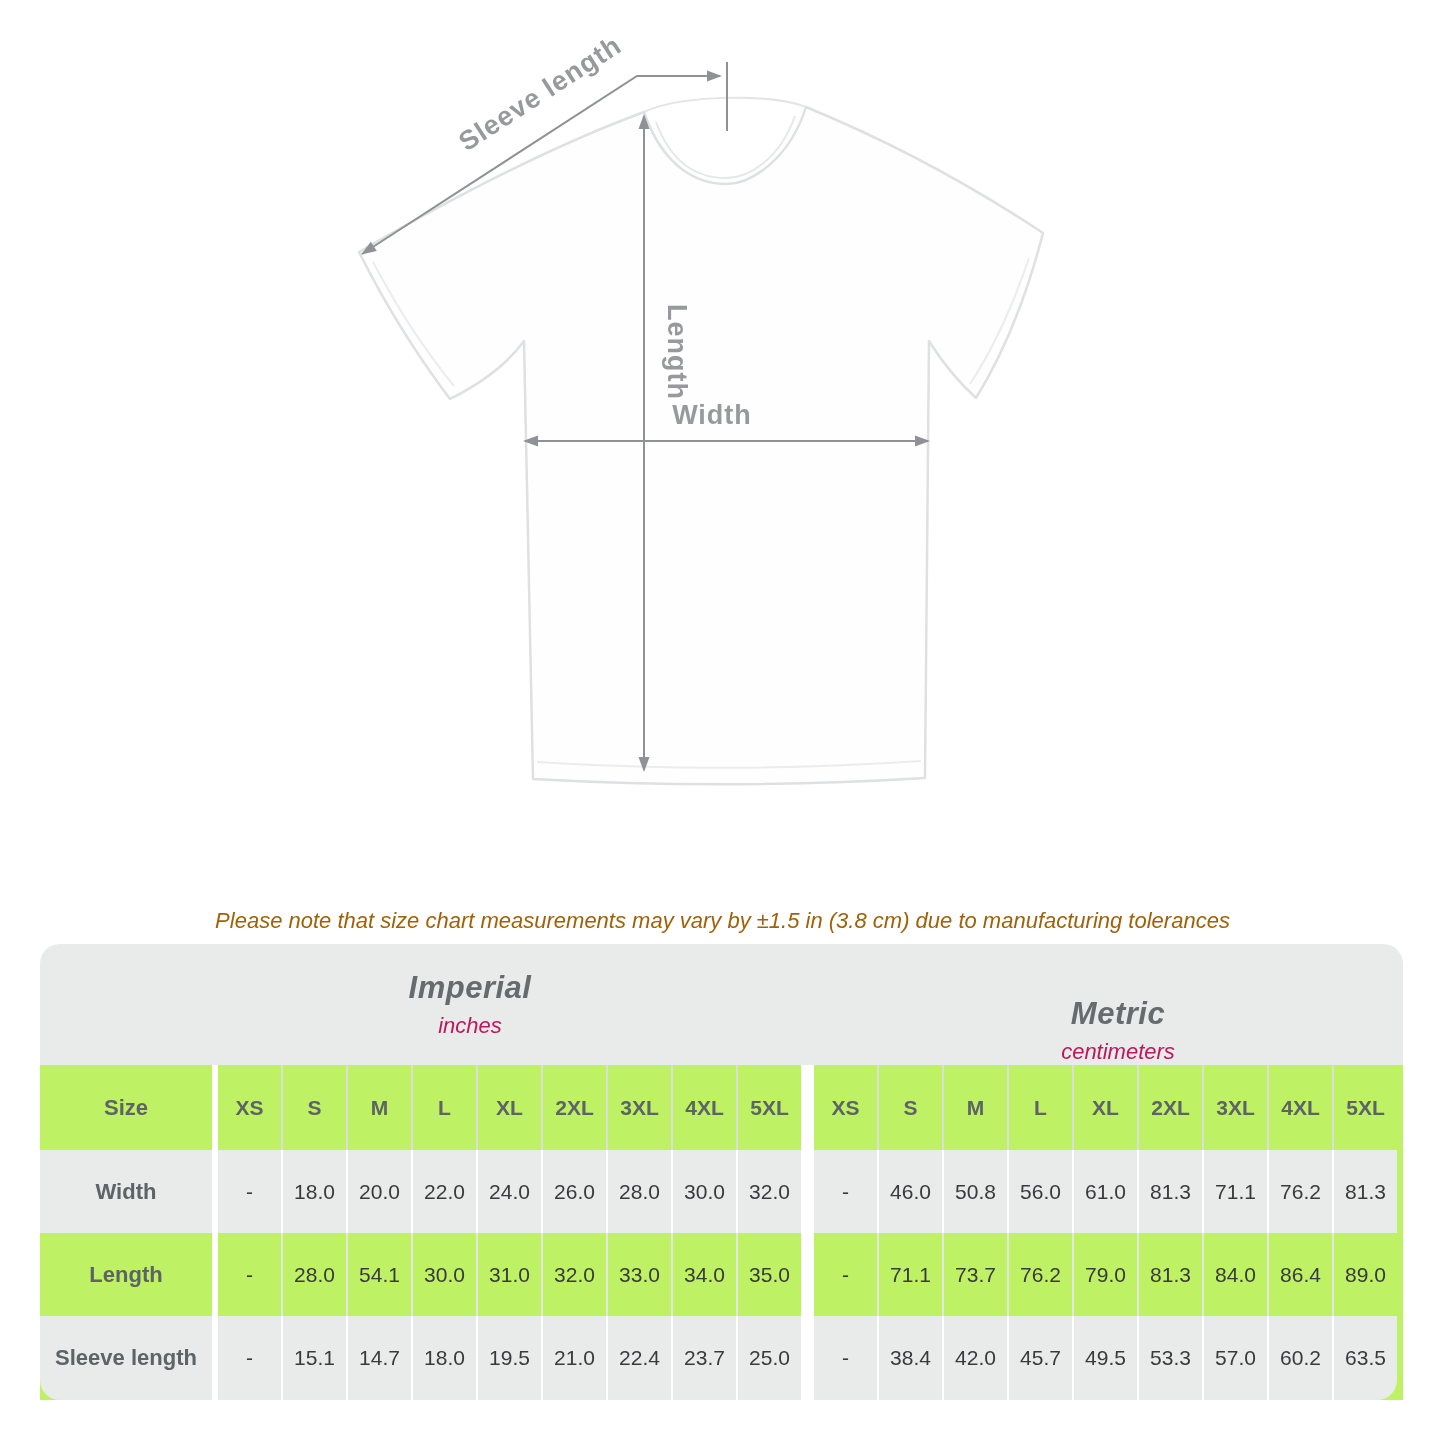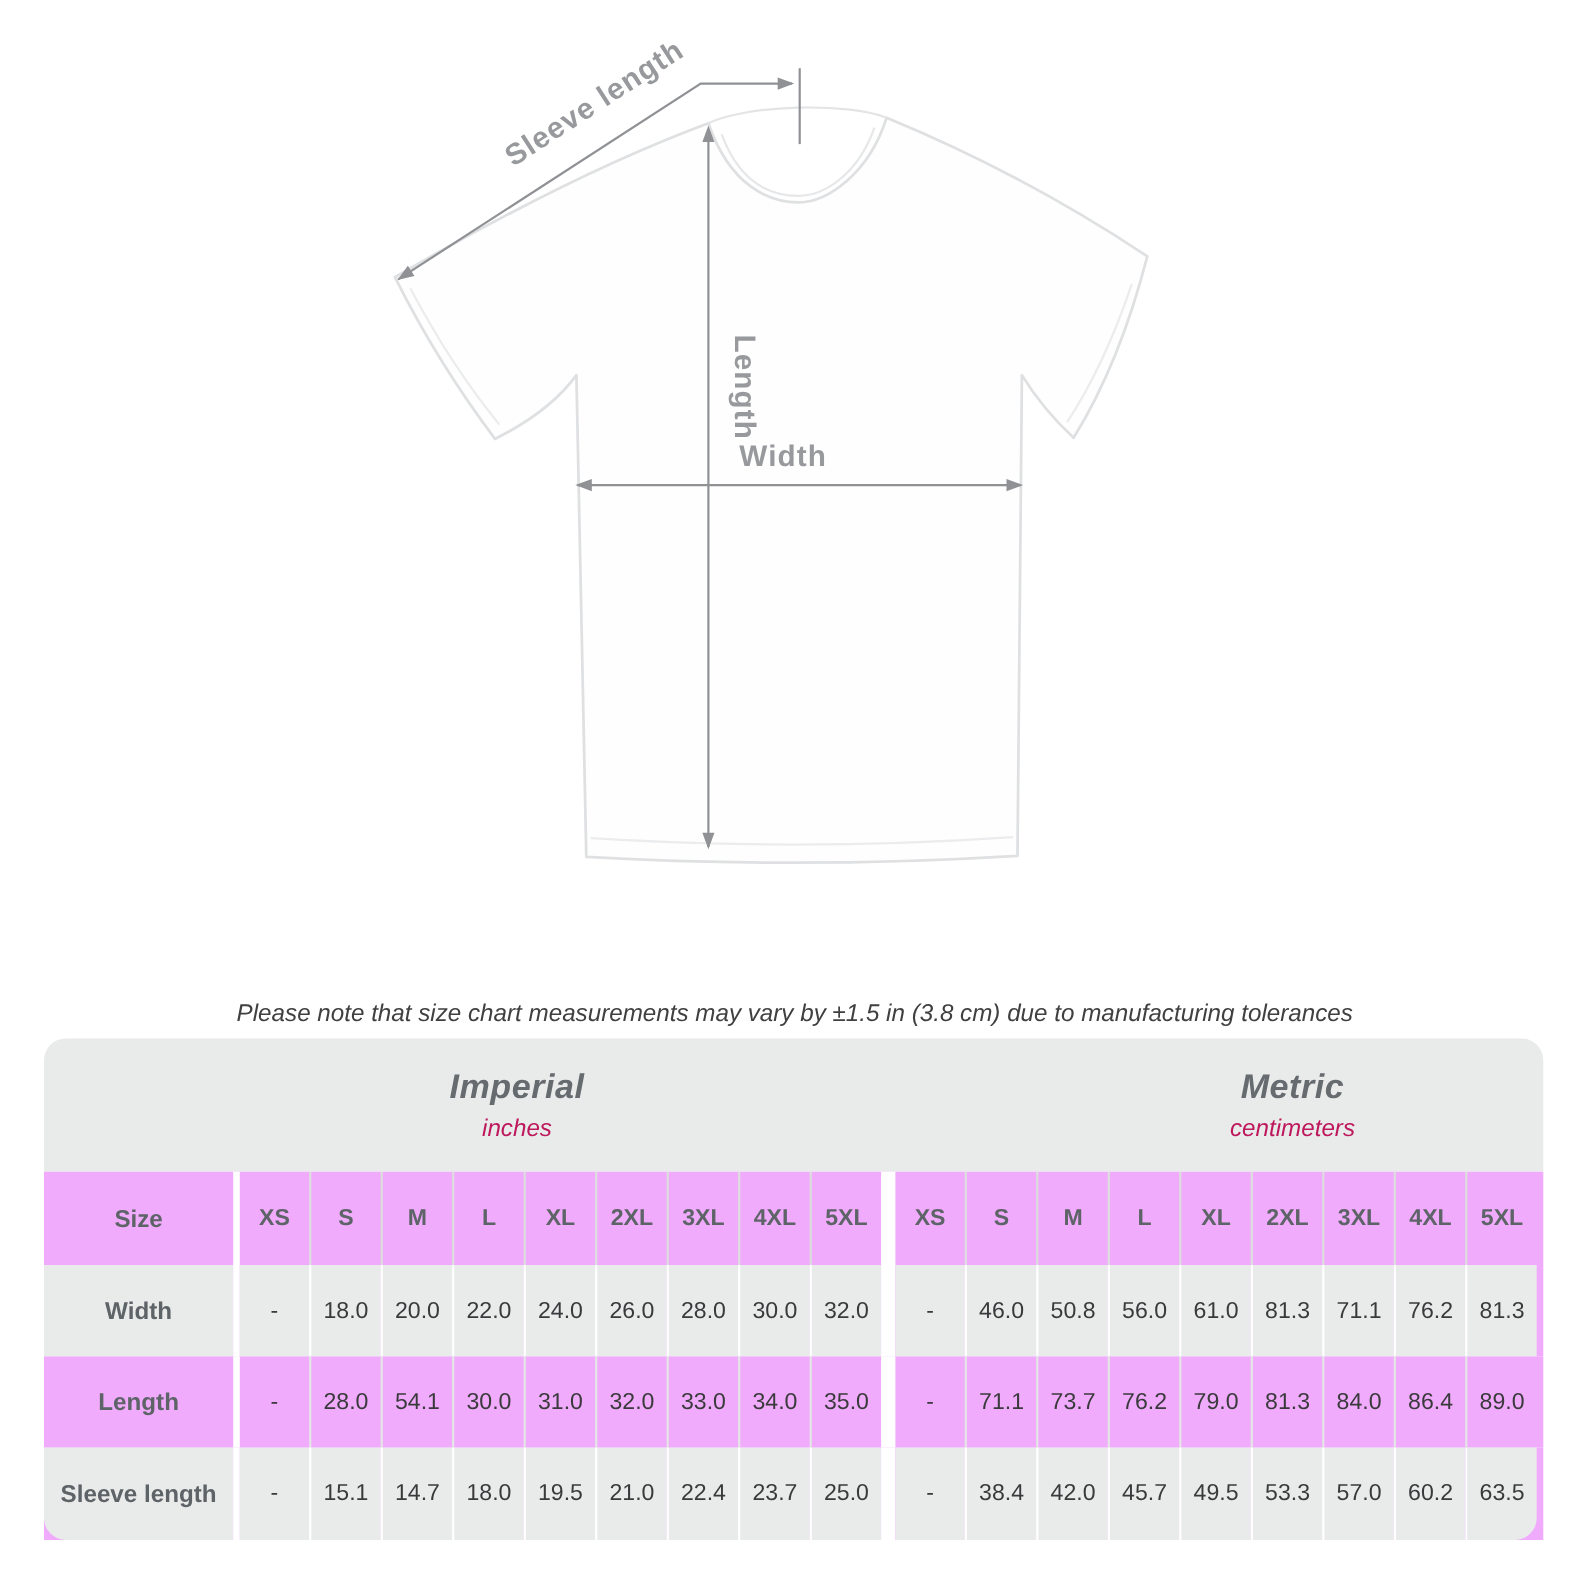--- a/index.html
+++ b/index.html
@@ -10,38 +10,38 @@
   .diagram{position:absolute;left:0;top:0;}
   svg text{font-family:"Liberation Sans",sans-serif;}
   .dim-label{font-weight:bold;font-size:27px;fill:#97999c;letter-spacing:1px;}
 
   .page-title{
     position:absolute;top:852px;left:0;width:100%;margin:0;
     text-align:center;font-size:37px;font-weight:bold;color:#2e2e30;letter-spacing:0.5px;
   }
   .subtitle{
     position:absolute;top:908px;left:0;width:100%;margin:0;
-    text-align:center;font-style:italic;font-size:22px;color:#404040;
+    text-align:center;font-style:italic;font-size:22px;color:#a16207;
   }
 
   .size-table{position:absolute;left:40px;top:944px;width:1363px;}
   .band{
     position:relative;height:121px;background:#e9eaea;
     border-radius:20px 20px 0 0;
   }
   .bgroup{
     position:absolute;top:0;height:100%;transform:translateX(-50%);
     display:flex;flex-direction:column;align-items:center;justify-content:center;gap:7px;margin-left:24px;
   }
   .bgroup.imperial{left:406px;}
-  .bgroup.metric{left:1111px;}
+  .bgroup.metric{left:1054px;justify-content:flex-end;}
   .g-title{font-size:31px;font-weight:bold;font-style:italic;color:#666b6f;letter-spacing:0.5px;}
   .g-sub{font-size:22px;font-style:italic;color:#be185d;}
 
-  .trow{display:flex;background:#f0abfc;height:83px;}
+  .trow{display:flex;background:#bef264;height:83px;}
   .trow.headr{height:85px;}
   .trow.last{height:84px;}
   .lcell{
     width:172px;flex:none;display:flex;align-items:center;justify-content:center;
     font-weight:bold;font-size:22px;color:#5d6367;
   }
   .gap{flex:none;background:#ffffff;}
   .gap.s{width:6px;}
   .gap.m{width:13px;}
   .dcell{

